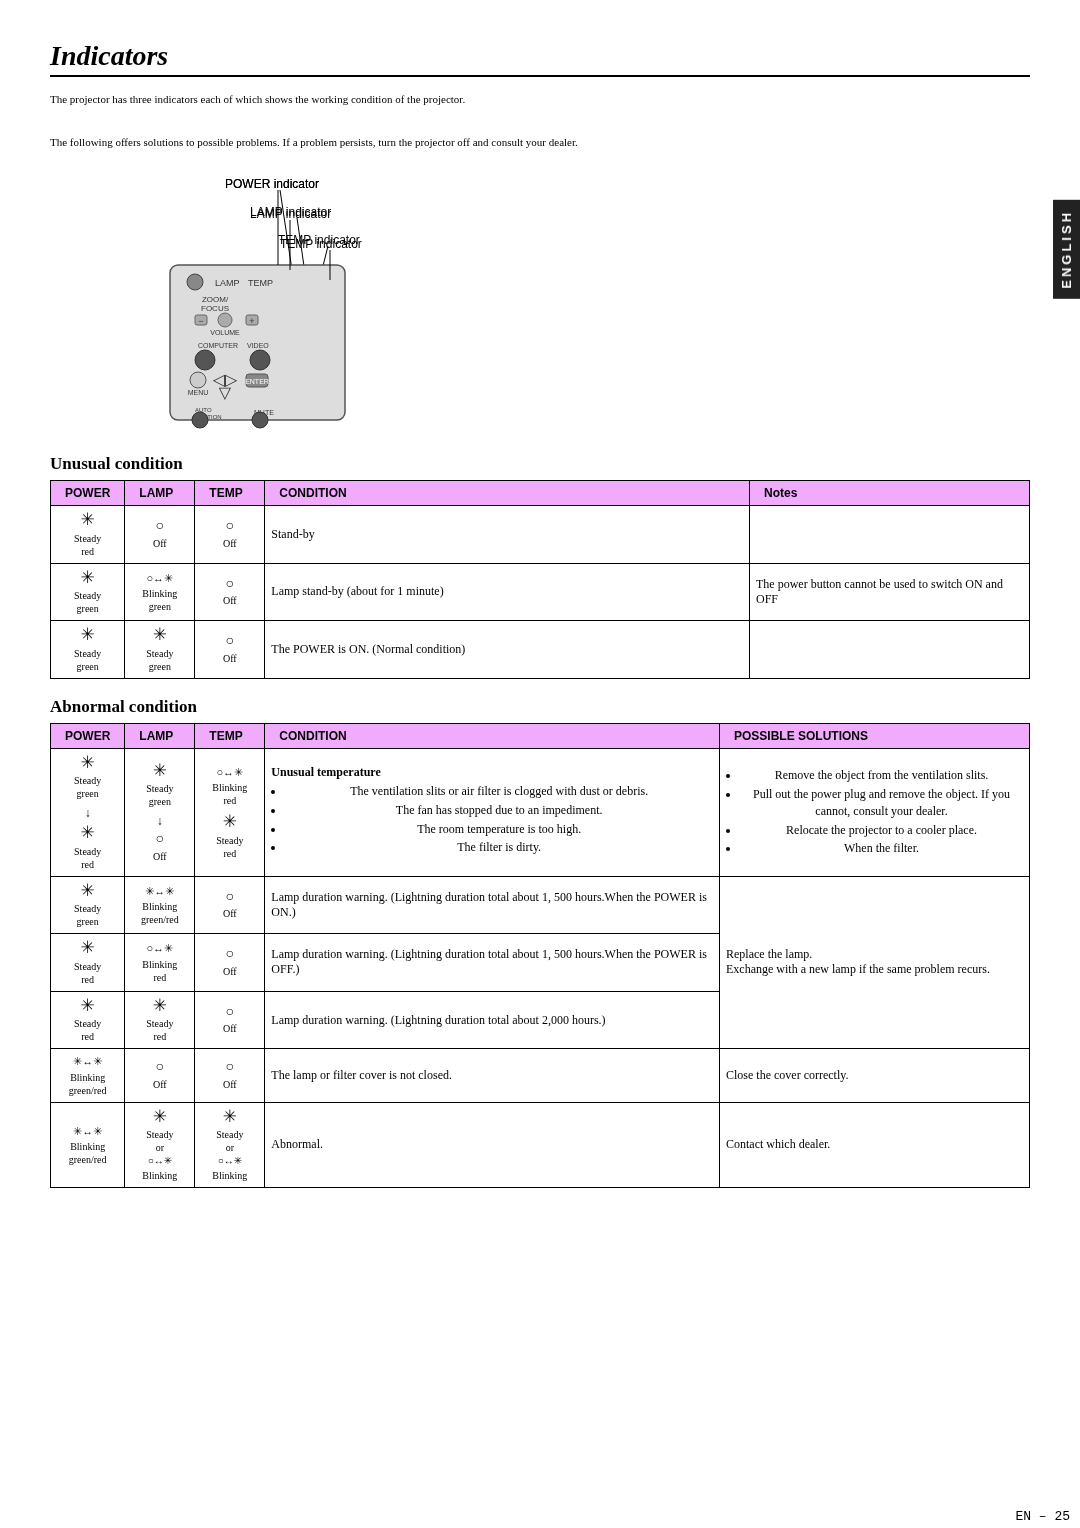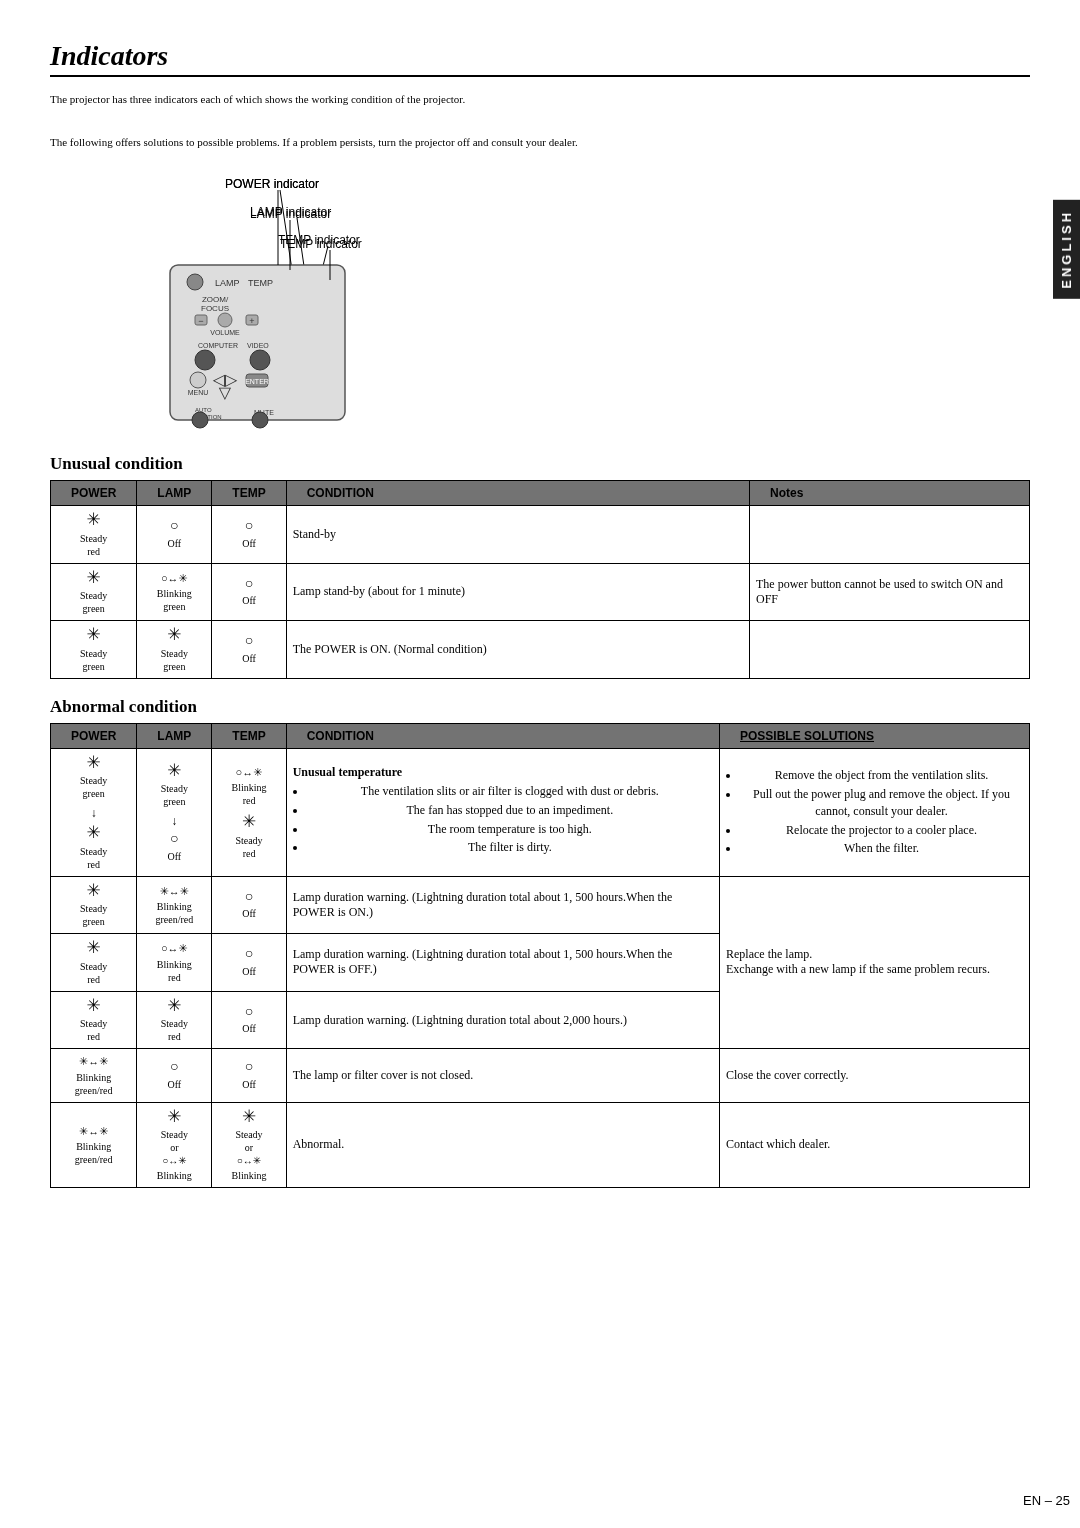--- a/index.html
+++ b/index.html
@@ -75,65 +75,65 @@
     
     table.condition-table {
       width: 100%;
       border-collapse: collapse;
       margin-bottom: 18px;
       font-size: 12.5px;
     }
 
     table.condition-table th {
       border: 1.5px solid #000;
-      padding: 5px 20px;
+      padding: 5px 14px;
       text-align: left;
       font-weight: bold;
-      background: #737373;
+      background: #f0abfc;
       font-family: Arial, sans-serif;
       font-size: 12px;
       margin-left: 31px;
     }
 
     table.condition-table td {
       border: 1px solid #000;
       padding: 5px 6px;
       vertical-align: middle;
       font-size: 12px;
     }
 
     .col-power { width: 70px; text-align: center; }
     .col-lamp  { width: 70px; text-align: center; }
     .col-temp  { width: 70px; text-align: center; }
     .col-condition { width: auto; }
     .col-notes { width: 280px; }
-    .col-solutions { width: 310px; text-decoration: underline; }
+    .col-solutions { width: 310px; }
 
     .indicator-cell {
       text-align: center;
       vertical-align: middle;
       font-size: 11px;
       line-height: 1.3;
     }
 
     .cell-label {
       font-size: 10px;
       color: #000;
       display: block;
     }
 
     .bullet-list { padding-left: 14px; margin: 3px 0; }
     .bullet-list li { margin-bottom: 2px; line-height: 1.4; text-align: center; }
 
     .en-number {
       position: absolute;
-      bottom: 20px;
+      bottom: 4px;
       right: 10px;
       font-size: 13px;
-      font-family: Liberation Sans, sans-serif;
+      font-family: Liberation Mono, monospace;
     }
 
     
     .sym-sun { color: #000; font-size: 17px; line-height: 1; }
     .sym-circle { font-size: 14px; line-height: 1; }
 
     td.indicator-cell > div { margin-bottom: 2px; }
 
   </style>
 </head>

